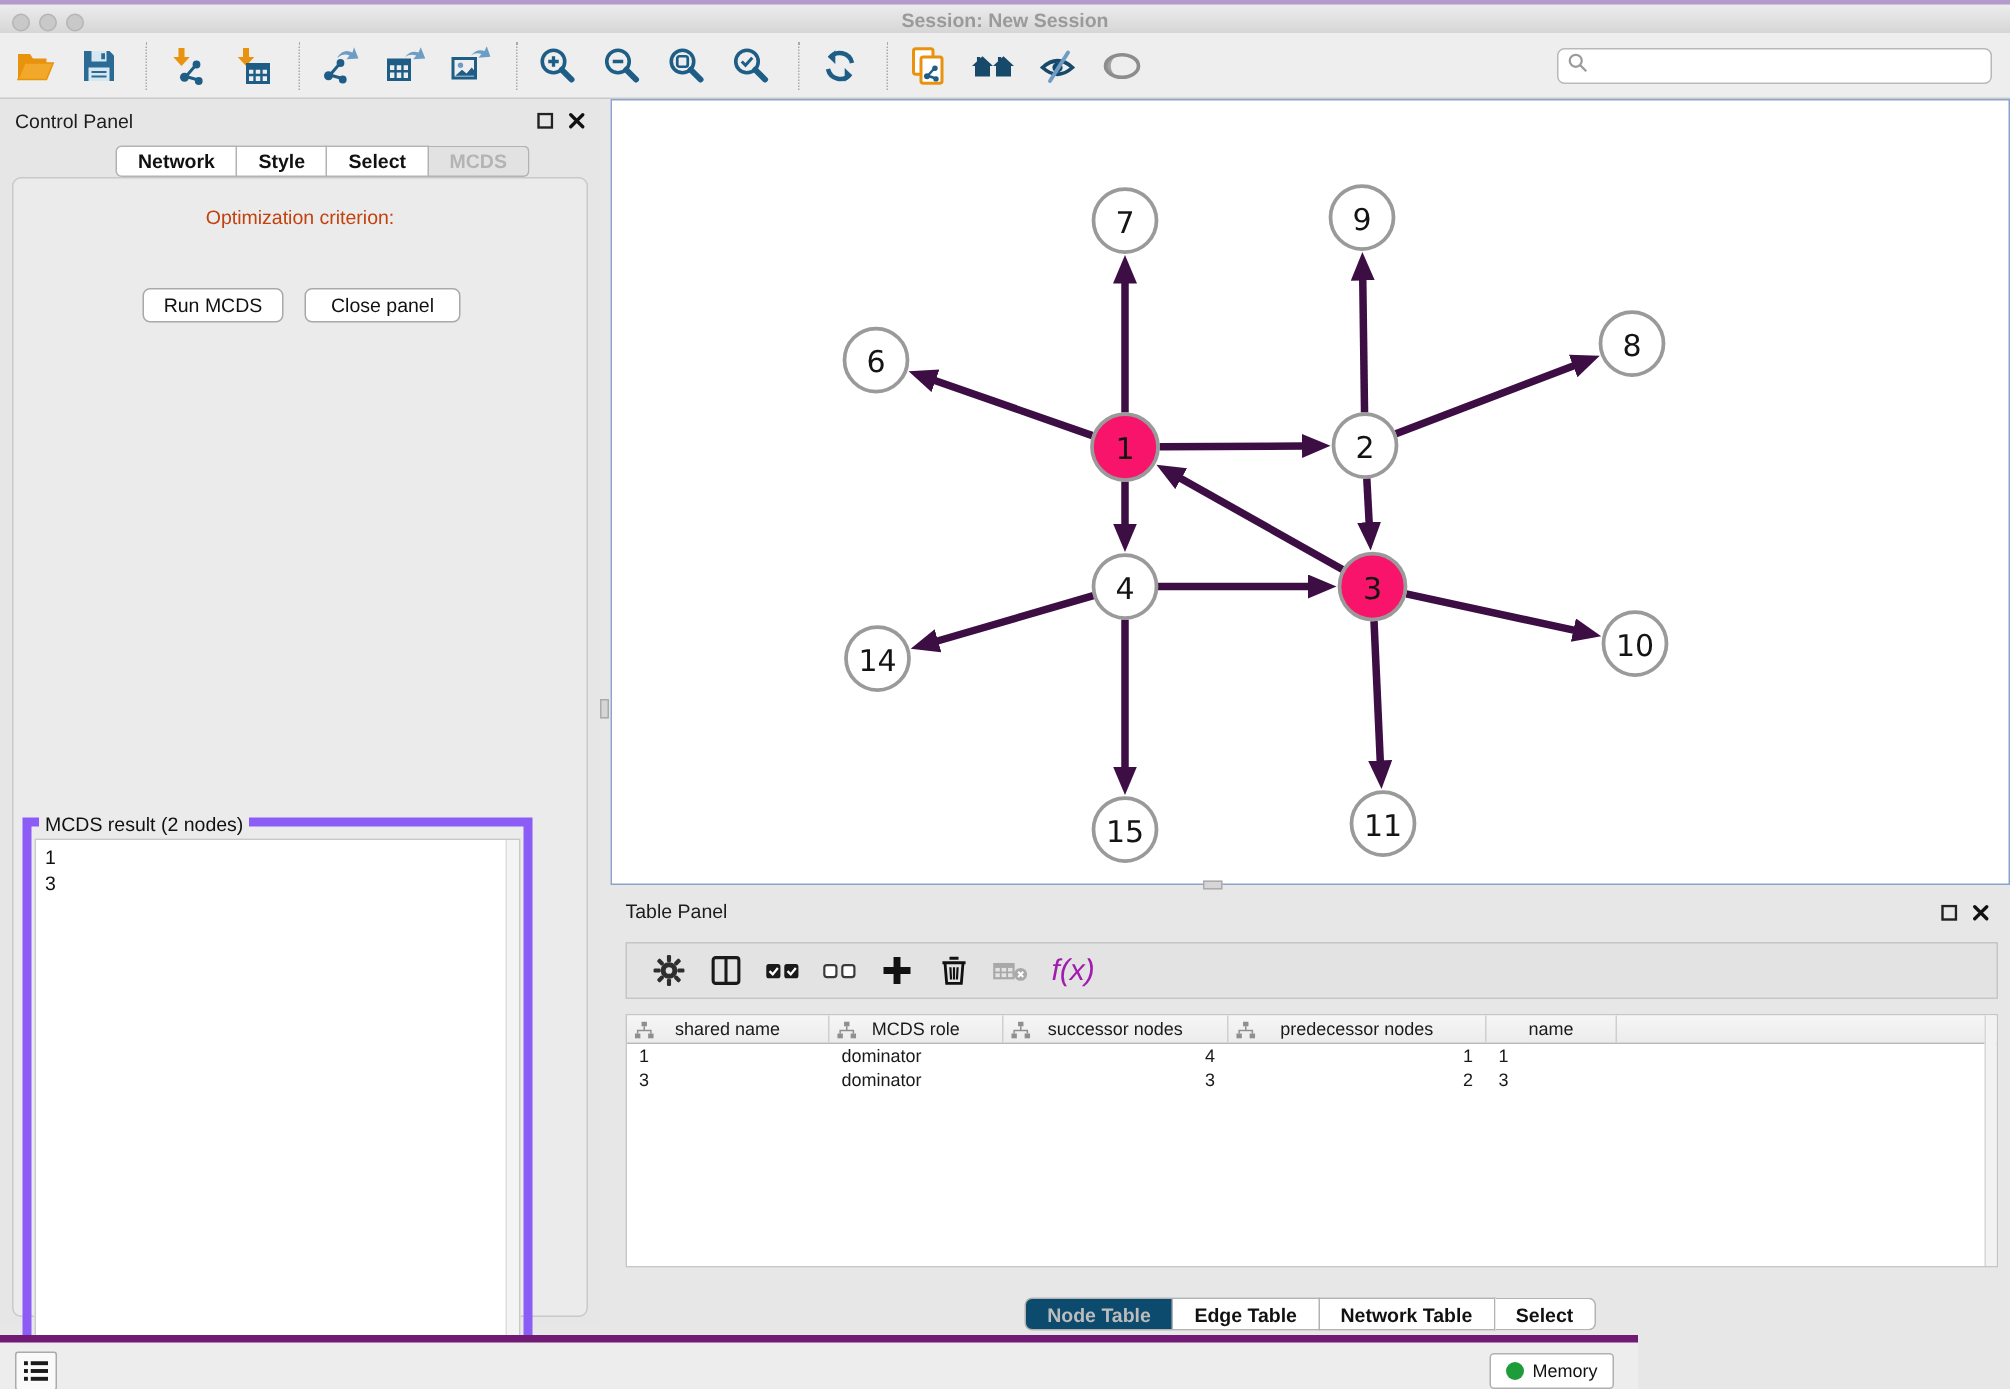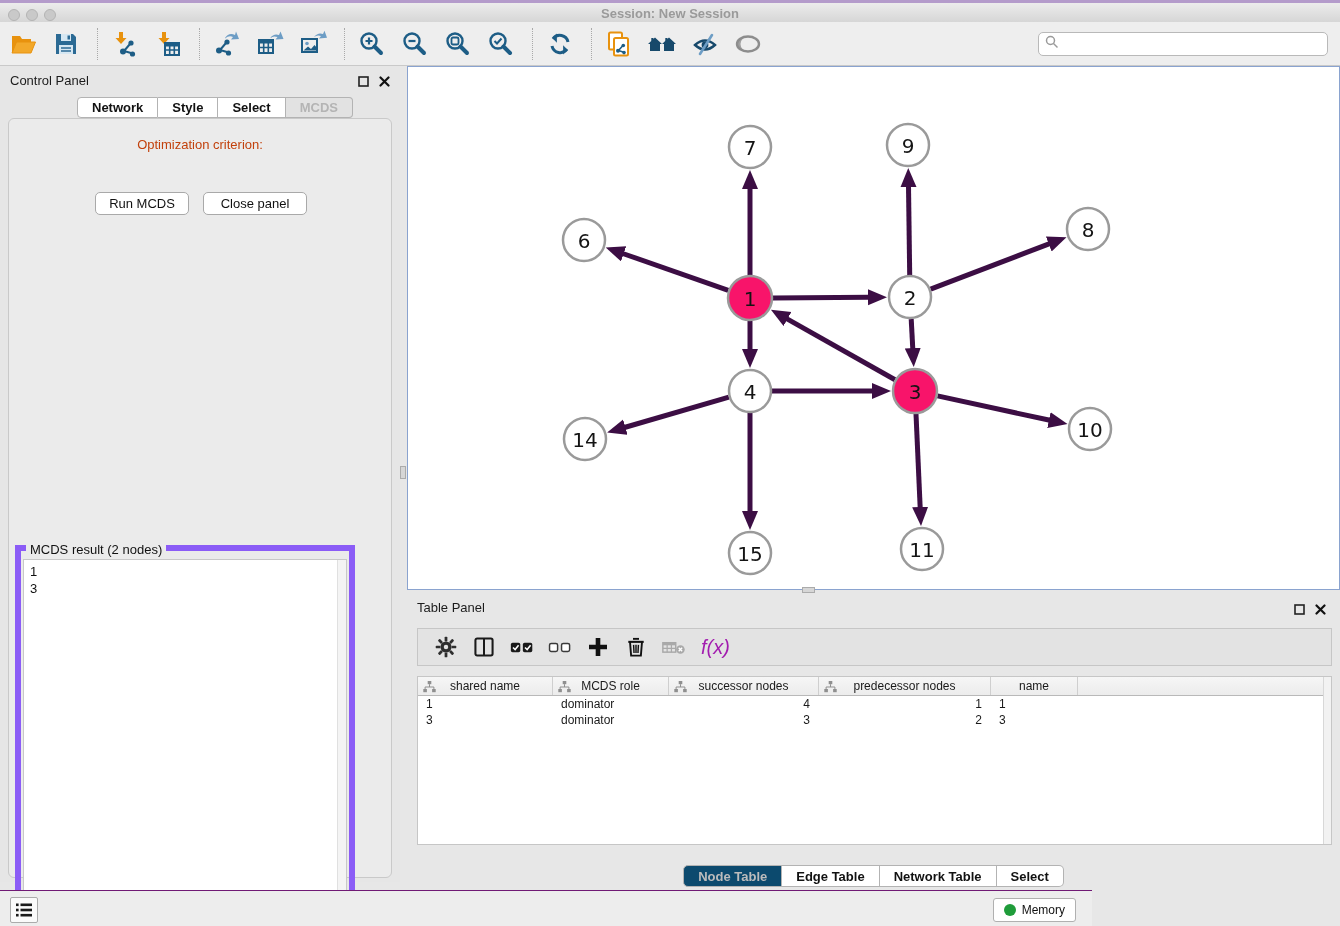--- a/index.html
+++ b/index.html
@@ -75,21 +75,21 @@
   .td.r { text-align:right; }
   .table-scroll { position:absolute; right:0; top:0; bottom:0; width:8px; background:#f2f2f2; border-left:1px solid #d8d8d8; }
   .tp-tabs { position:absolute; left:0; right:0; top:270px; display:flex; justify-content:center; height:22px; }
   .tp-tab { font-size:13px; font-weight:600; color:#111; background:#fff; border:1px solid #b3b3b3; border-left:none;
     padding:0 14px; display:flex; align-items:center; }
   .tp-tab:first-child { border-left:1px solid #b3b3b3; border-radius:5px 0 0 5px; }
   .tp-tab:last-child { border-radius:0 5px 5px 0; }
   .tp-tab.selected { background:#0c4a6e; color:#bcbcbc;text-align:right; }
 
   
-  .statusbar { left:0; top:890px; width:1092px; height:36px; background:#ededed; border-top:1px solid #701a75; }
+  .statusbar { left:0; top:890px; width:1092px; height:36px; background:#ededed; border-top:5px solid #701a75; }
   .list-btn { position:absolute; left:10px; top:6px; width:28px; height:26px; background:#fafafa;
     border:1px solid #ababab; border-radius:2px; display:flex; align-items:center; justify-content:center; }
   .memory-btn { position:absolute; right:16px; top:7px; height:24px; padding:0 10px; background:#fff;
     border:1px solid #b0b0b0; border-radius:3px; display:flex; align-items:center; gap:6px; font-size:12px; color:#111; }
   .memdot { width:12px; height:12px; border-radius:50%; }
 </style>
 </head>
 <body>
 
 <div class="abs titlebar">

